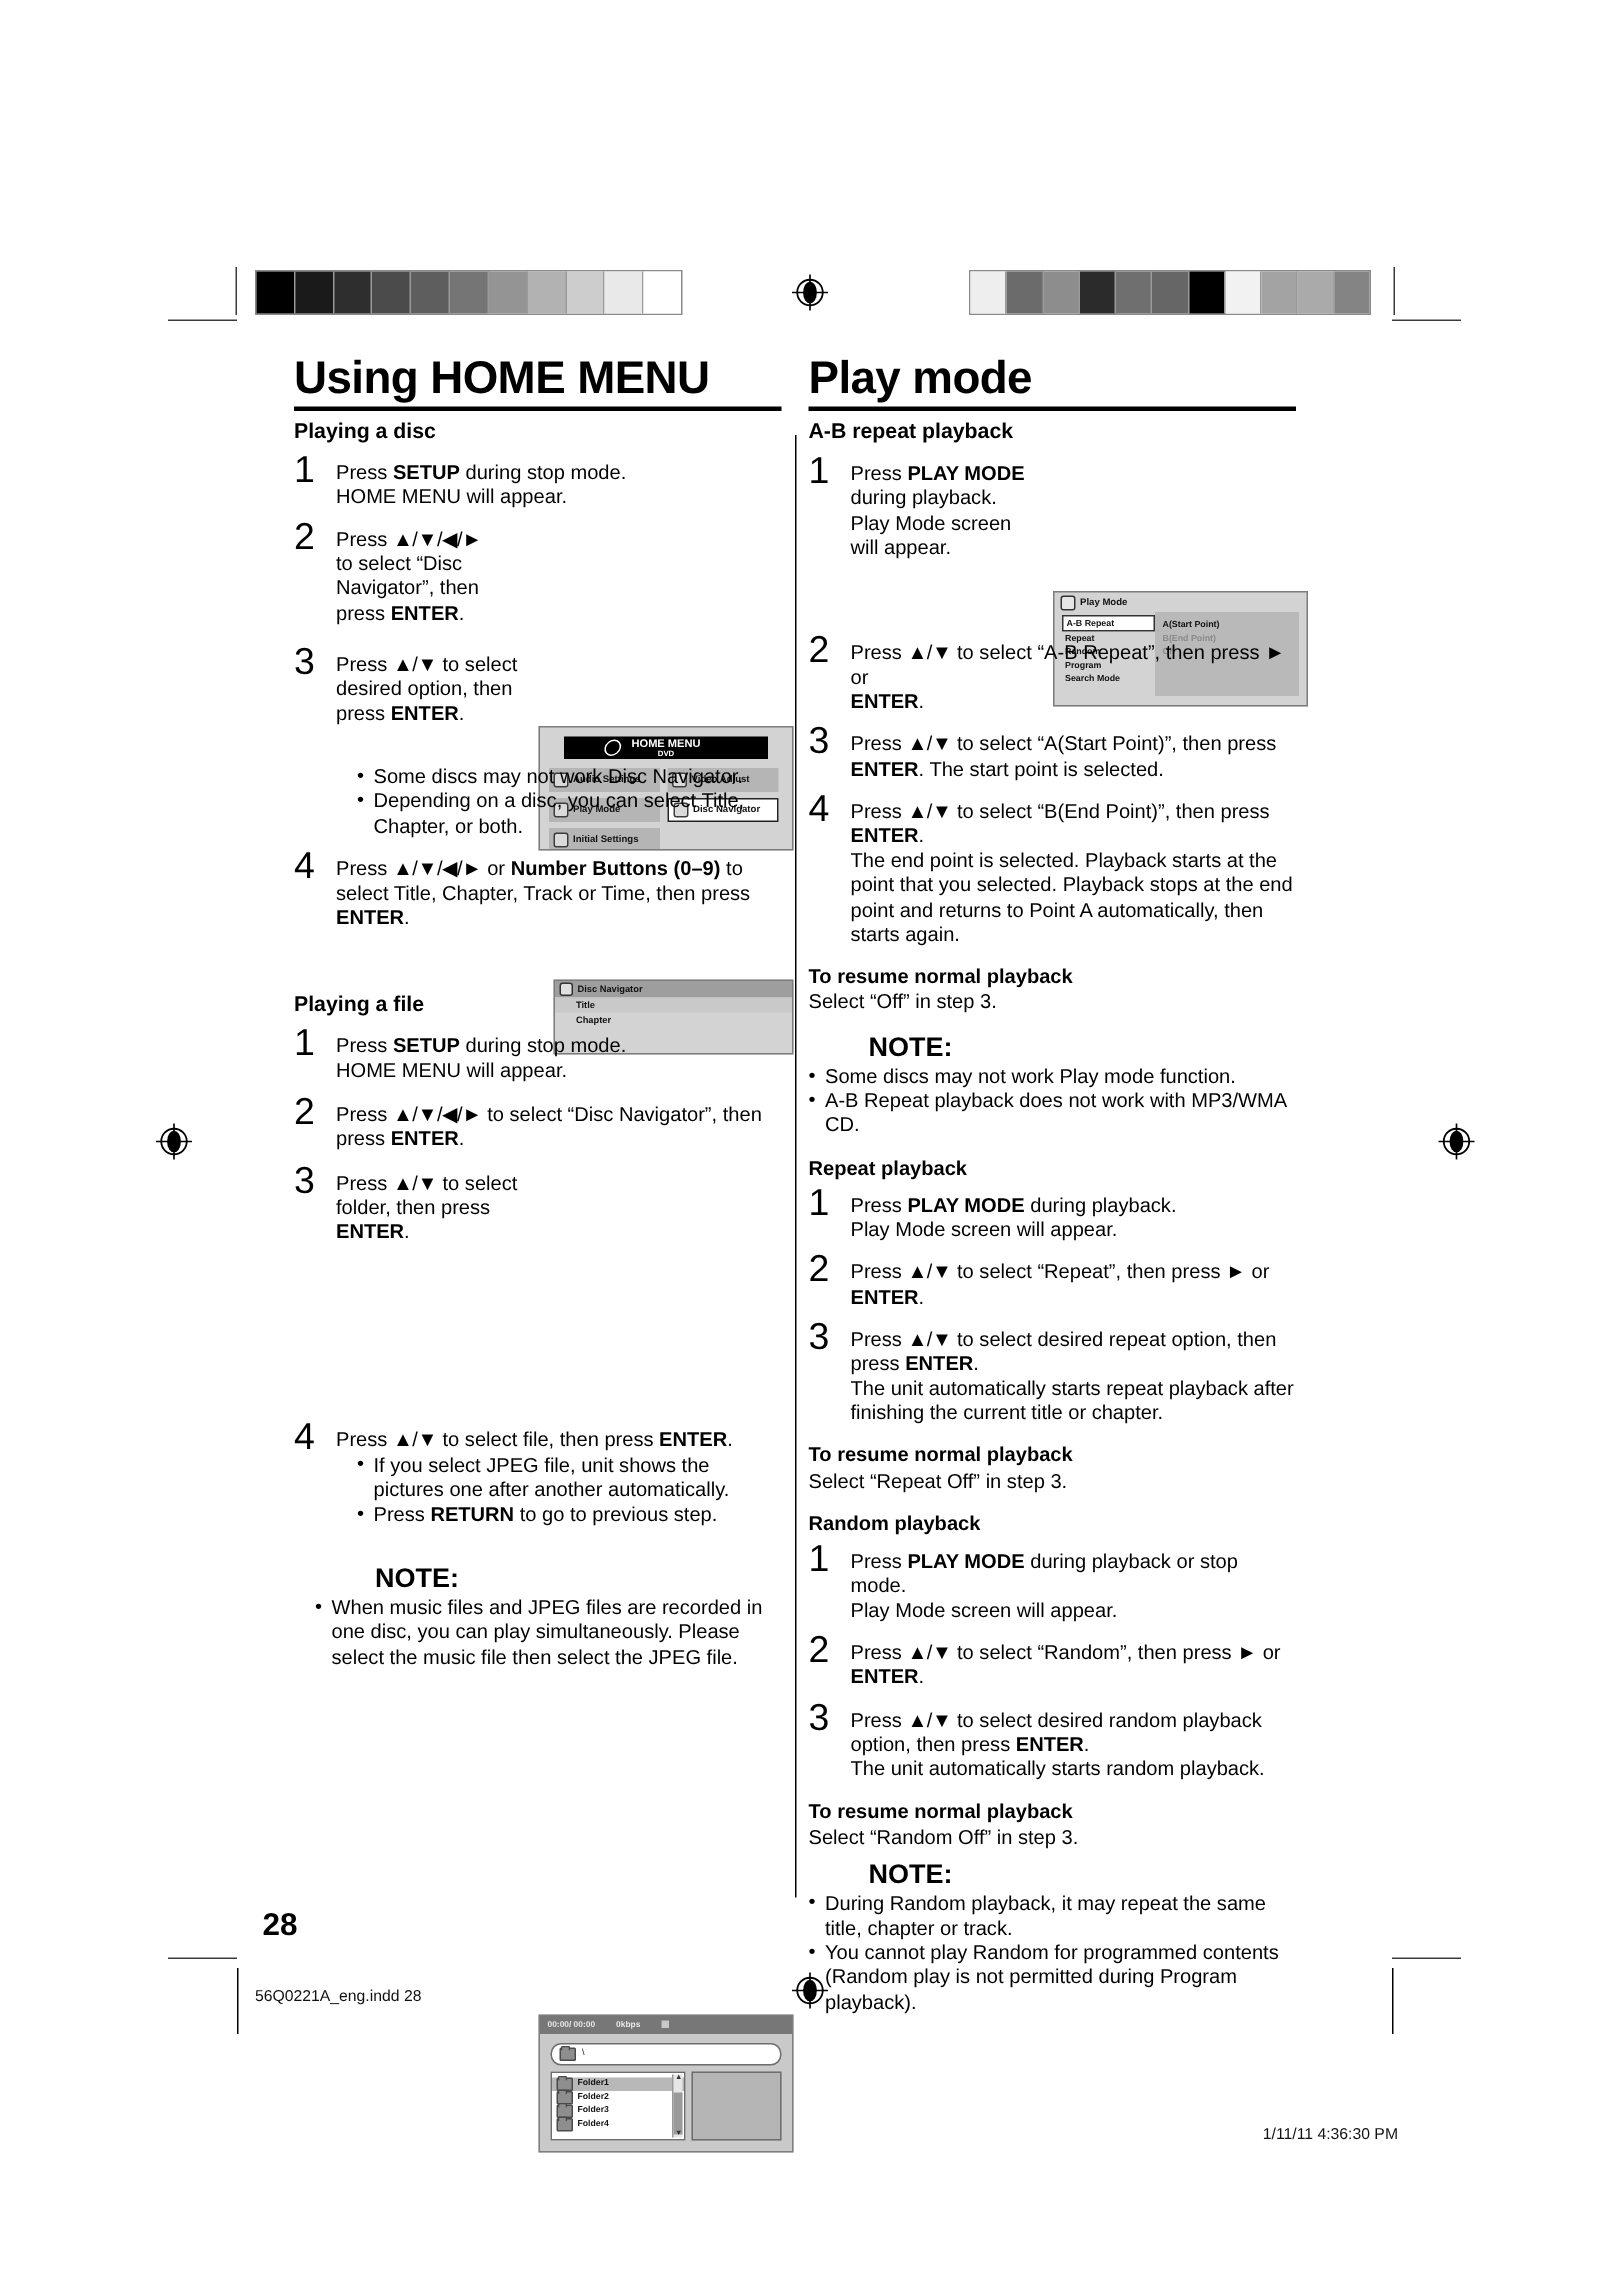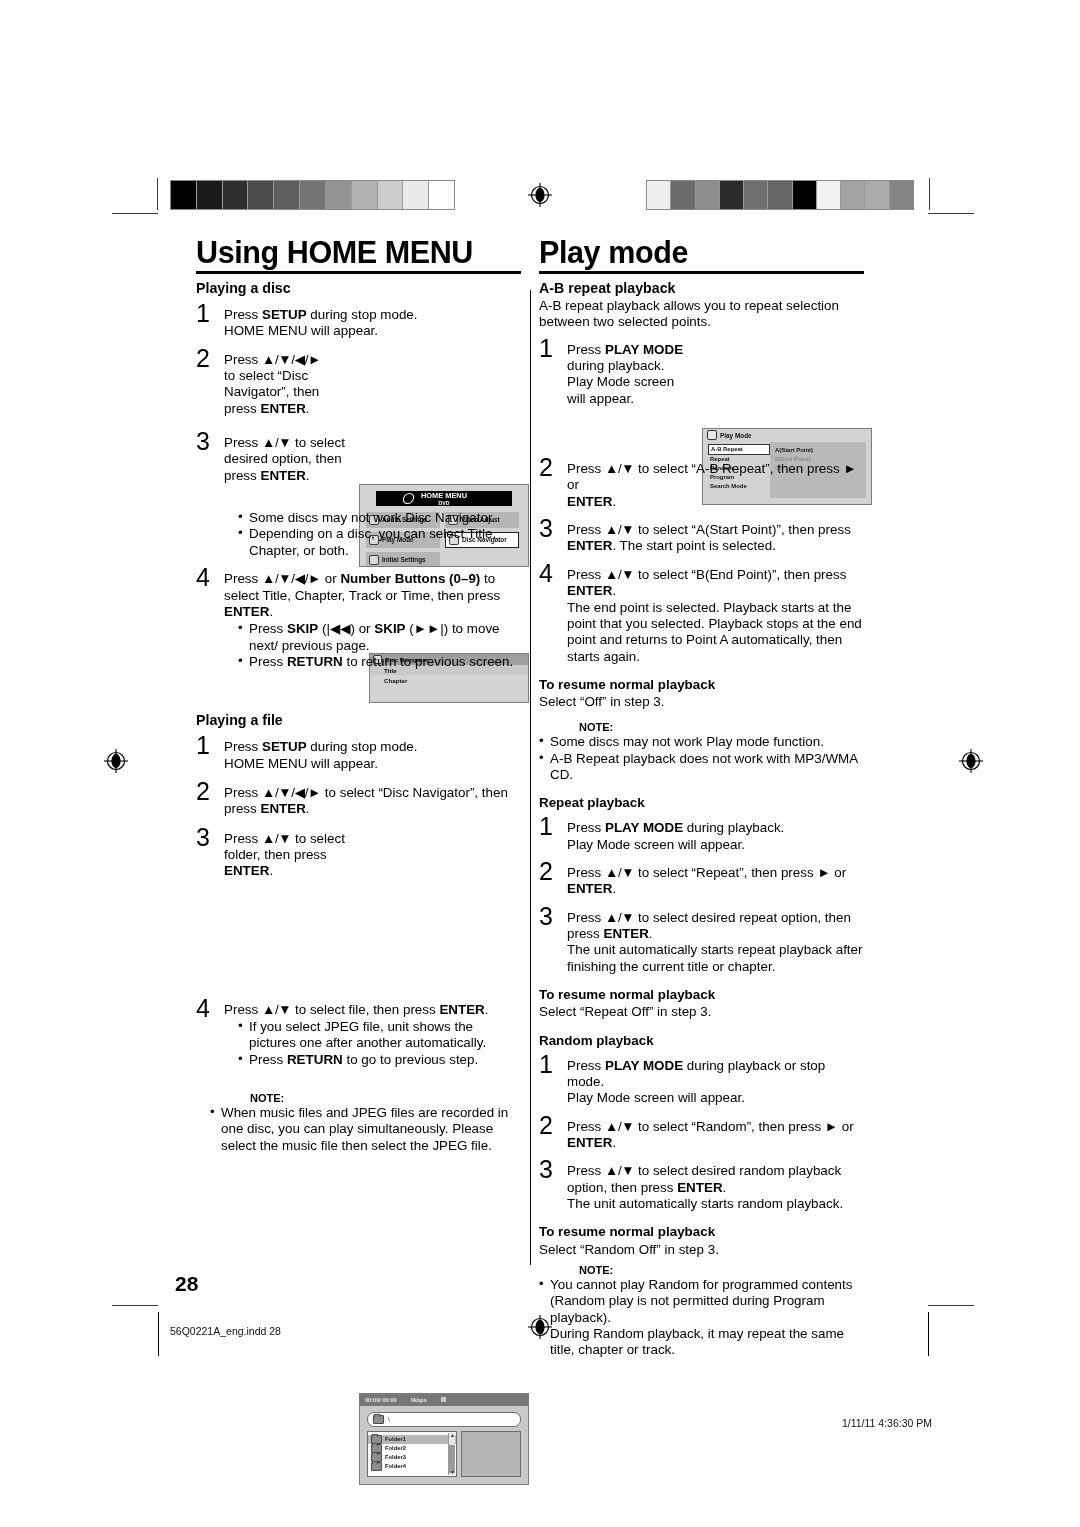--- a/index.html
+++ b/index.html
@@ -132,21 +132,21 @@
   }
   ul.bul li:before {
     content: "\2022";
     position: absolute;
     left: 0;
     top: -1px;
   }
   ul.bul.nosub { padding-left: 0px; }
 
   .note-h {
-    font-size: 11px;
+    font-size: 18px;
     font-weight: bold;
     margin: 11px 0 1px 0;
     padding-left: 40px;
   }
 
   .arrows { letter-spacing: -0.3px; }
 
   
   .shot {
     position: absolute;
@@ -434,24 +434,20 @@
         <li>Some discs may not work Disc Navigator.</li>
         <li>Depending on a disc, you can select Title, Chapter, or both.</li>
       </ul>
     </div>
 
     <div class="step" style="margin-top:12px;">
       <span class="num">4</span>
       <div class="body">
         Press <span class="arrows">▲/▼/◀/►</span> or <b>Number Buttons (0–9)</b> to select Title, Chapter, Track or Time, then press <b>ENTER</b>.
       </div>
-      <ul class="bul">
-        <li>Press <b>SKIP</b> (|◀◀) or <b>SKIP</b> (►►|) to move next/ previous page.</li>
-        <li>Press <b>RETURN</b> to return to previous screen.</li>
-      </ul>
     </div>
 
     <h2 class="sub" style="margin-top:42px;">Playing a file</h2>
 
     <div class="step">
       <span class="num">1</span>
       <div class="body">
         Press <b>SETUP</b> during stop mode.<br>HOME MENU will appear.
       </div>
     </div>
@@ -524,21 +520,20 @@
       <li>When music files and JPEG files are recorded in one disc, you can play simultaneously. Please select the music file then select the JPEG file.</li>
     </ul>
   </div>
 
   <div class="col col-right">
 
     <h1 class="title">Play mode</h1>
     <div class="rule"></div>
 
     <h2 class="sub" style="margin-bottom:1px;">A-B repeat playback</h2>
-    <p class="para">A-B repeat playback allows you to repeat selection between two selected points.</p>
 
     <div class="step" style="margin-top:11px;">
       <span class="num">1</span>
       <div class="body" style="width:128px;">
         Press <b>PLAY MODE</b><br>during playback.<br>Play Mode screen<br>will appear.
       </div>
 
       <div class="shot" id="shot-play-mode">
         <div class="pm-head">
           <span class="pm-ic"></span>
@@ -654,22 +649,22 @@
       <div class="body">
         Press <span class="arrows">▲/▼</span> to select desired random playback<br>option, then press <b>ENTER</b>.<br>The unit automatically starts random playback.
       </div>
     </div>
 
     <h3 class="subsub">To resume normal playback</h3>
     <p class="para">Select “Random Off” in step 3.</p>
 
     <div class="note-h" style="margin-top:6px;">NOTE:</div>
     <ul class="bul nosub">
+      <li>During Random playback, it may repeat the same title, chapter or track.</li>
       <li>You cannot play Random for programmed contents (Random play is not permitted during Program playback).</li>
-      <li>During Random playback, it may repeat the same title, chapter or track.</li>
     </ul>
   </div>
 </div>
 
 <div class="pageno">28</div>
 
 <div class="footer-rule" style="left:158px; top:1312px; height:44px;"></div>
 <div class="footer-rule" style="left:928px; top:1312px; height:44px;"></div>
 <div class="footer-text" id="footer-left">56Q0221A_eng.indd   28</div>
 <div class="footer-text" id="footer-right">1/11/11   4:36:30 PM</div>

